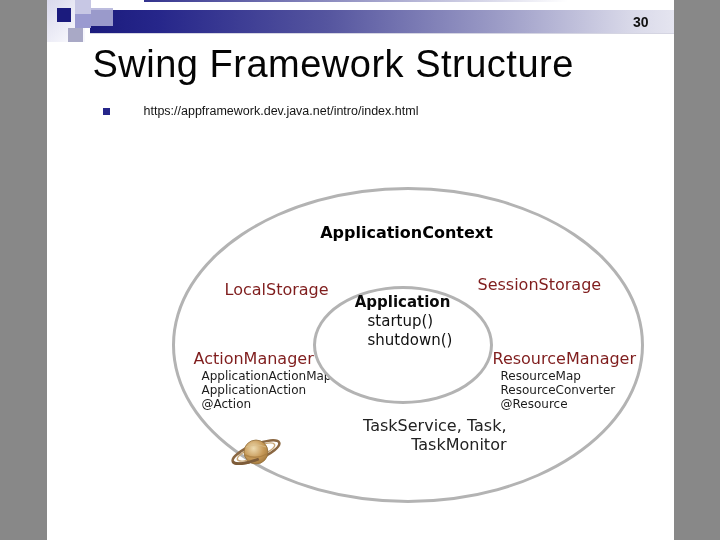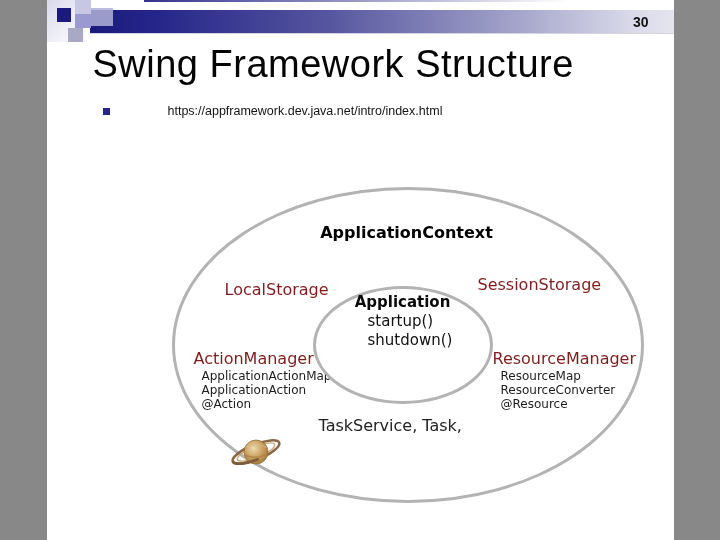--- a/index.html
+++ b/index.html
@@ -24,21 +24,21 @@
 
   .page-number{position:absolute;right:25px;top:14px;
     font-family:"Liberation Sans",sans-serif;font-weight:bold;font-size:14px;color:#111;}
 
   .title{position:absolute;left:46px;top:44px;margin:0;
     font-family:"Liberation Sans",sans-serif;font-weight:400;
     font-size:38px;line-height:1.1;color:#050505;white-space:nowrap;letter-spacing:.5px;}
 
   .bullet-row{position:absolute;left:56px;top:104px;display:flex;align-items:center;}
   .bullet-sq{width:7px;height:7px;background:#26268a;margin-right:34px;flex:none;}
-  .bullet-text{font-family:"Liberation Sans",sans-serif;font-size:12.5px;color:#141414;margin-left:24px;}
+  .bullet-text{font-family:"Liberation Sans",sans-serif;font-size:12.5px;color:#141414;}
 
   
   .diagram{position:absolute;left:0;top:0;width:720px;height:540px;}
   .outer-ellipse{position:absolute;left:125px;top:187px;width:472px;height:316px;
     border:3.5px solid #b3b3b3;border-radius:50%;background:transparent;box-sizing:border-box;}
   .inner-ellipse{position:absolute;left:266px;top:286px;width:180px;height:118px;
     border:3.5px solid #b3b3b3;border-radius:50%;background:#ffffff;box-sizing:border-box;}
 
   .lbl{position:absolute;color:#7f1d1d;font-size:16px;white-space:nowrap;}
   .lbl-app-context{left:250px;top:223px;width:220px;text-align:center;font-weight:bold;color:#000;}
@@ -48,21 +48,21 @@
   .lbl-resource{left:446px;top:349px;}
   .sublist{position:absolute;font-size:12px;color:#1c1c1c;line-height:14px;white-space:nowrap;}
   .sublist-action{left:155px;top:369px;}
   .sublist-resource{left:454px;top:369px;}
 
   .app-title{position:absolute;left:266px;top:293px;width:180px;text-align:center;
     font-weight:bold;font-size:15px;color:#0a0a0a;}
   .app-methods{position:absolute;left:321px;top:312px;font-size:15px;color:#111;
     line-height:18.5px;white-space:nowrap;}
 
-  .task-block{position:absolute;left:272px;top:416px;width:200px;text-align:left;
+  .task-block{position:absolute;left:260px;top:416px;width:200px;text-align:right;
     font-size:16px;color:#222;line-height:19px;white-space:nowrap;}
 
   .saturn{position:absolute;left:182px;top:430px;width:54px;height:44px;}
 </style>
 </head>
 <body>
 
 <div class="slide">
 
   <div class="deco deco-light-big"></div>
@@ -107,20 +107,21 @@
     <div class="inner-ellipse"></div>
     <div class="lbl lbl-app-context">ApplicationContext</div>
     <div class="app-title">Application</div>
     <div class="app-methods">
       <div>startup()</div>
       <div>shutdown()</div>
     </div>
 
     <div class="task-block">
       <div>TaskService, Task,</div>
+      <div>TaskMonitor</div>
     </div>
 
     <svg class="saturn" viewBox="0 0 54 44" xmlns="http://www.w3.org/2000/svg">
       <defs>
         <radialGradient id="satgrad" cx="40%" cy="35%" r="75%">
           <stop offset="0%" stop-color="#eedbb0"></stop>
           <stop offset="55%" stop-color="#c79a59"></stop>
           <stop offset="100%" stop-color="#9e7438"></stop>
         </radialGradient>
       </defs>

